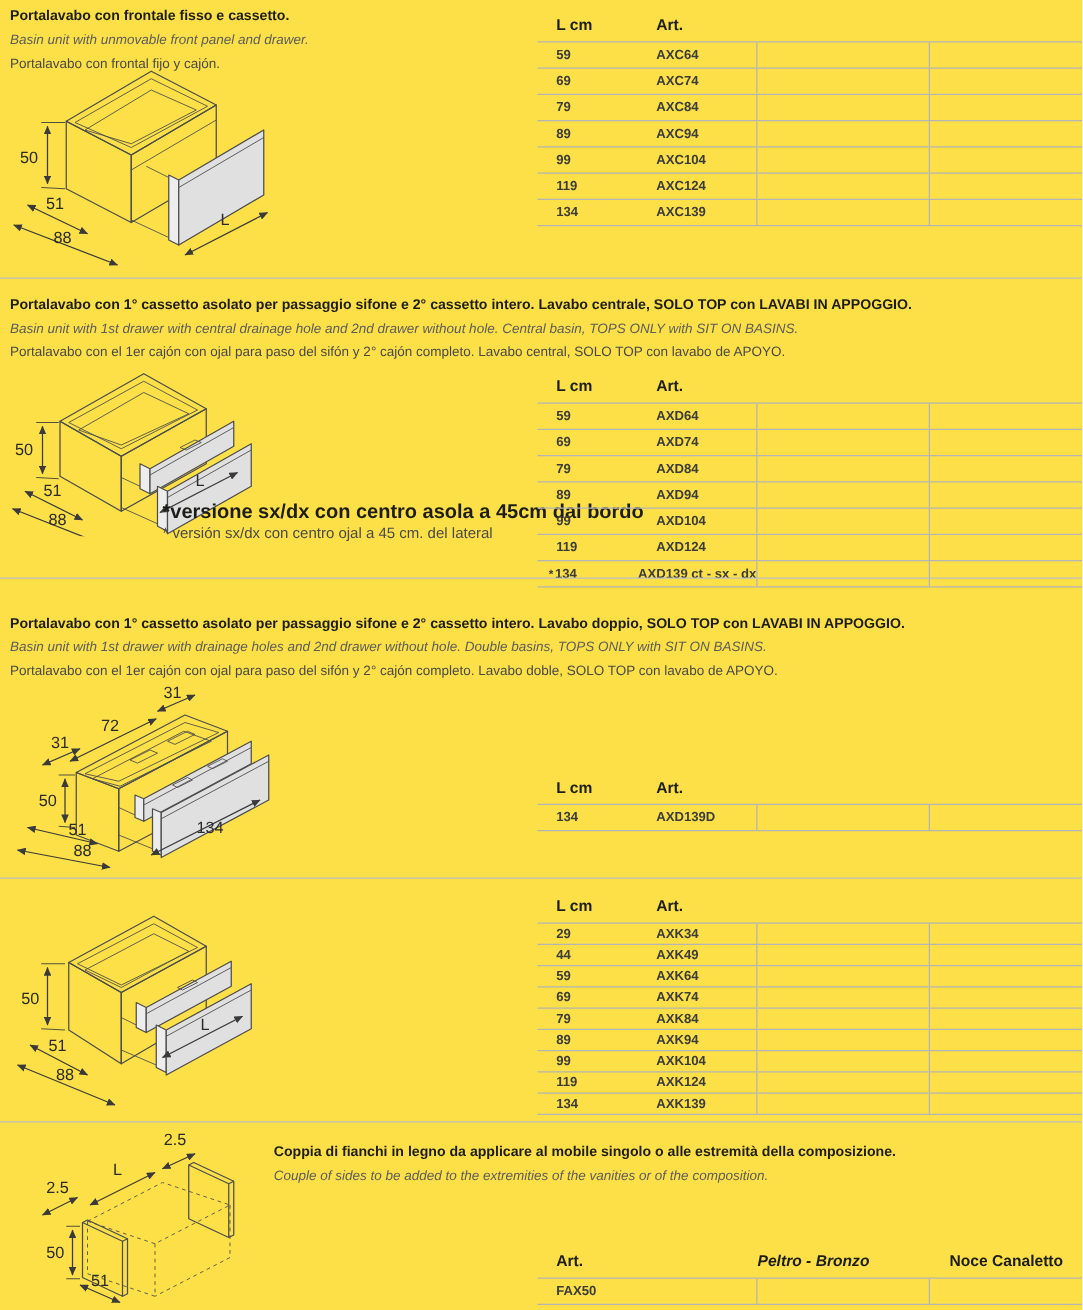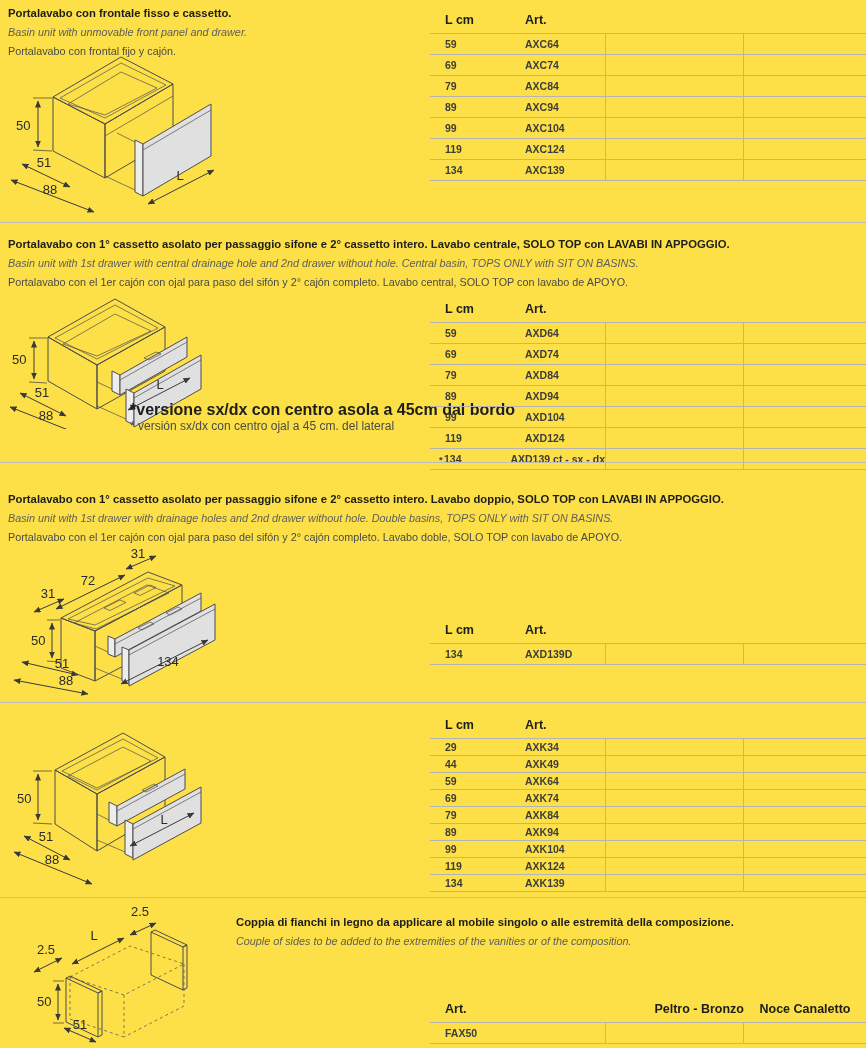--- a/index.html
+++ b/index.html
@@ -15,21 +15,21 @@
   .note{position:absolute;left:130px;top:402px;}
   .n-it{font-weight:bold;font-size:16px;line-height:16px;color:#1d1d1b;white-space:nowrap;}
   .n-en{font-style:italic;font-size:10.3px;line-height:16px;color:#5d5d5c;white-space:nowrap;}
   .n-es{font-size:12px;line-height:16px;color:#4a4a49;white-space:nowrap;}
   
   .tbl{position:absolute;left:430px;width:436px;}
   .thead{display:flex;height:29px;align-items:flex-end;padding-bottom:6px;box-sizing:border-box;
          font-weight:bold;font-size:12.5px;color:#1d1d1b;}
   .h-l{margin-left:15px;width:80px;}
   .h5a{margin-left:15px;width:161px;}
-  .h5b{width:138px;text-align:right;}
+  .h5b{width:138px;text-align:left;font-style:italic;}
   .h5c{flex:1;text-align:center;}
   .rows{border-bottom:1px solid #b4b4b4;}
   .row{display:flex;height:20px;border-top:1px solid #b4b4b4;align-items:center;
        font-weight:bold;font-size:10.5px;color:#3c3c3b;}
   .tbl-s4 .row{height:16px;}
   .c1{width:176px;display:flex;align-items:center;align-self:stretch;
       border-right:1px solid #b4b4b4;box-sizing:border-box;}
   .c2{width:138px;align-self:stretch;border-right:1px solid #b4b4b4;box-sizing:border-box;}
   .c3{flex:1;align-self:stretch;}
   .mk{width:6px;margin-left:9px;font-style:normal;font-size:9.5px;}
@@ -466,21 +466,21 @@
             <span class="av">AXK139</span>
           </span>
           <span class="c2"></span>
           <span class="c3"></span>
         </div>
     </div>
   </div>
 
   <div class="sep" style="top:897px;"></div>
 
-  <div class="titles" style="left:236px;top:913px;">
+  <div class="titles" style="left:219px;top:913px;">
     <div class="t-it">Coppia di fianchi in legno da applicare al mobile singolo o alle estremità della composizione.</div>
     <div class="t-en">Couple of sides to be added to the extremities of the vanities or of the composition.</div>
   </div>
 
   <div class="draw" style="left:8px;top:898px;">
     <svg width="250" height="148" viewBox="0 0 250 148">
       <defs>
         <pattern id="hatch" width="4" height="4" patternUnits="userSpaceOnUse" patternTransform="rotate(45)">
           <line x1="0" y1="0" x2="0" y2="4" stroke="#8a8a8a" stroke-width="1.2"></line>
         </pattern>

